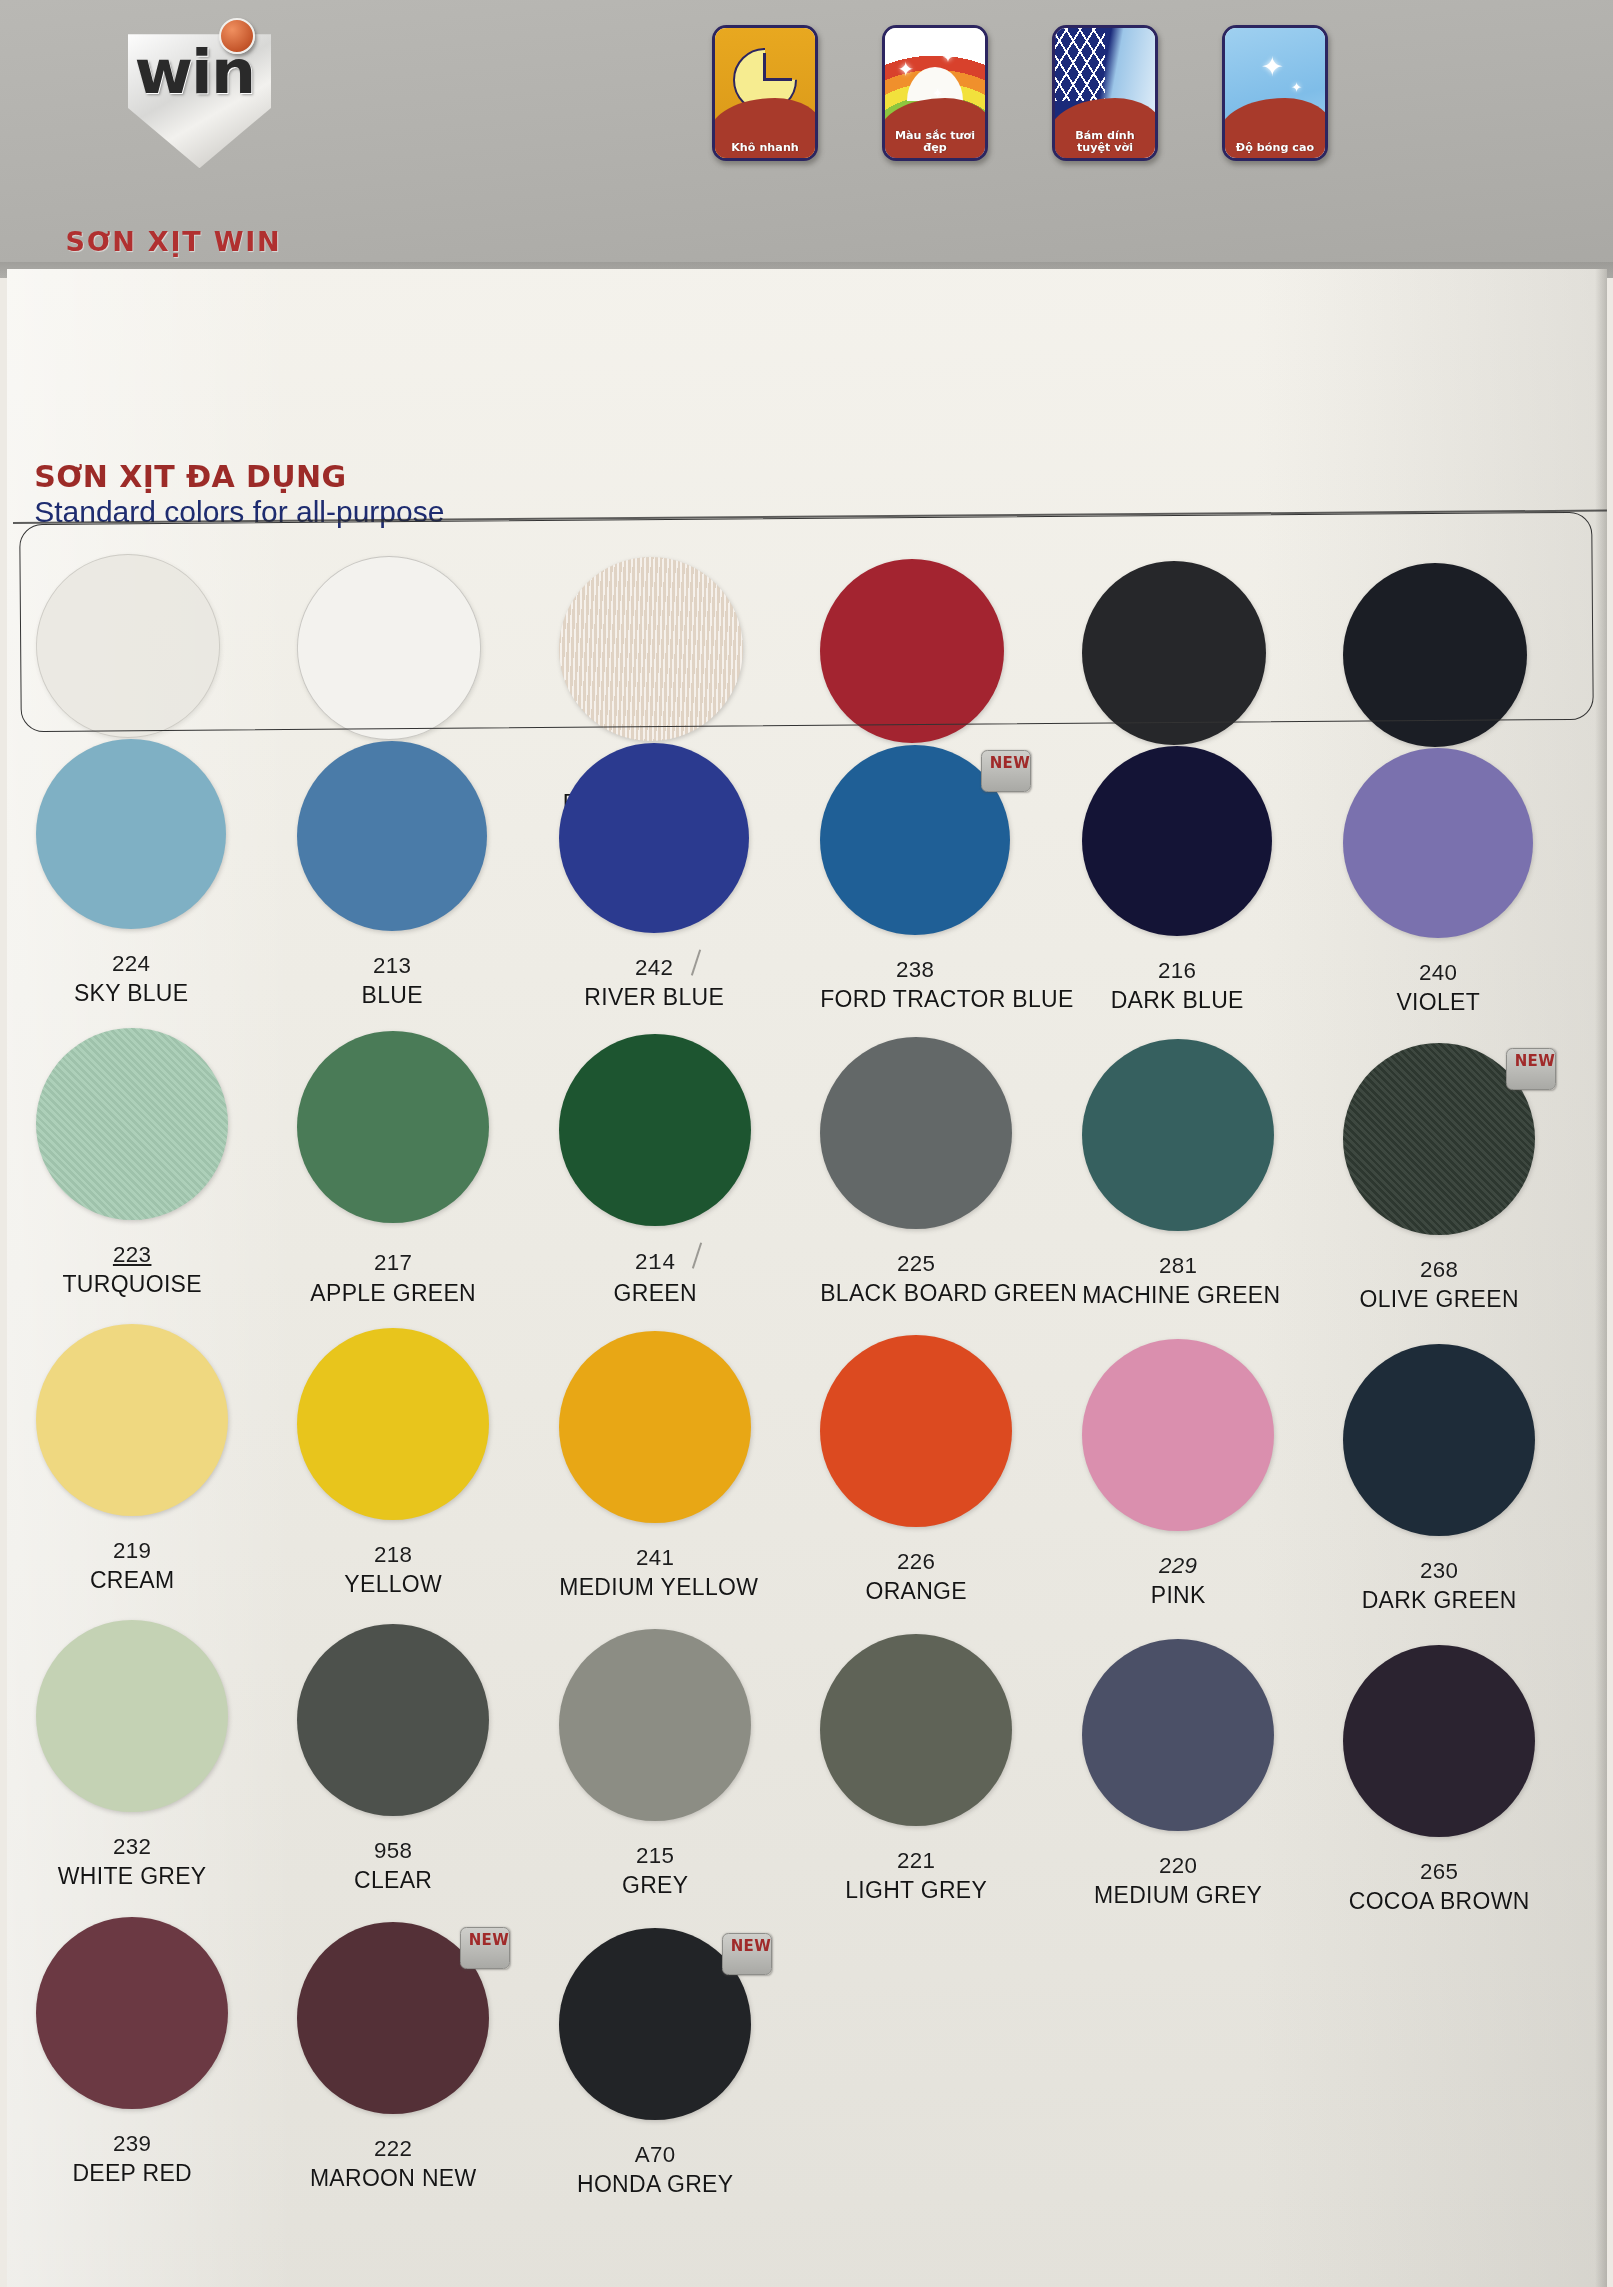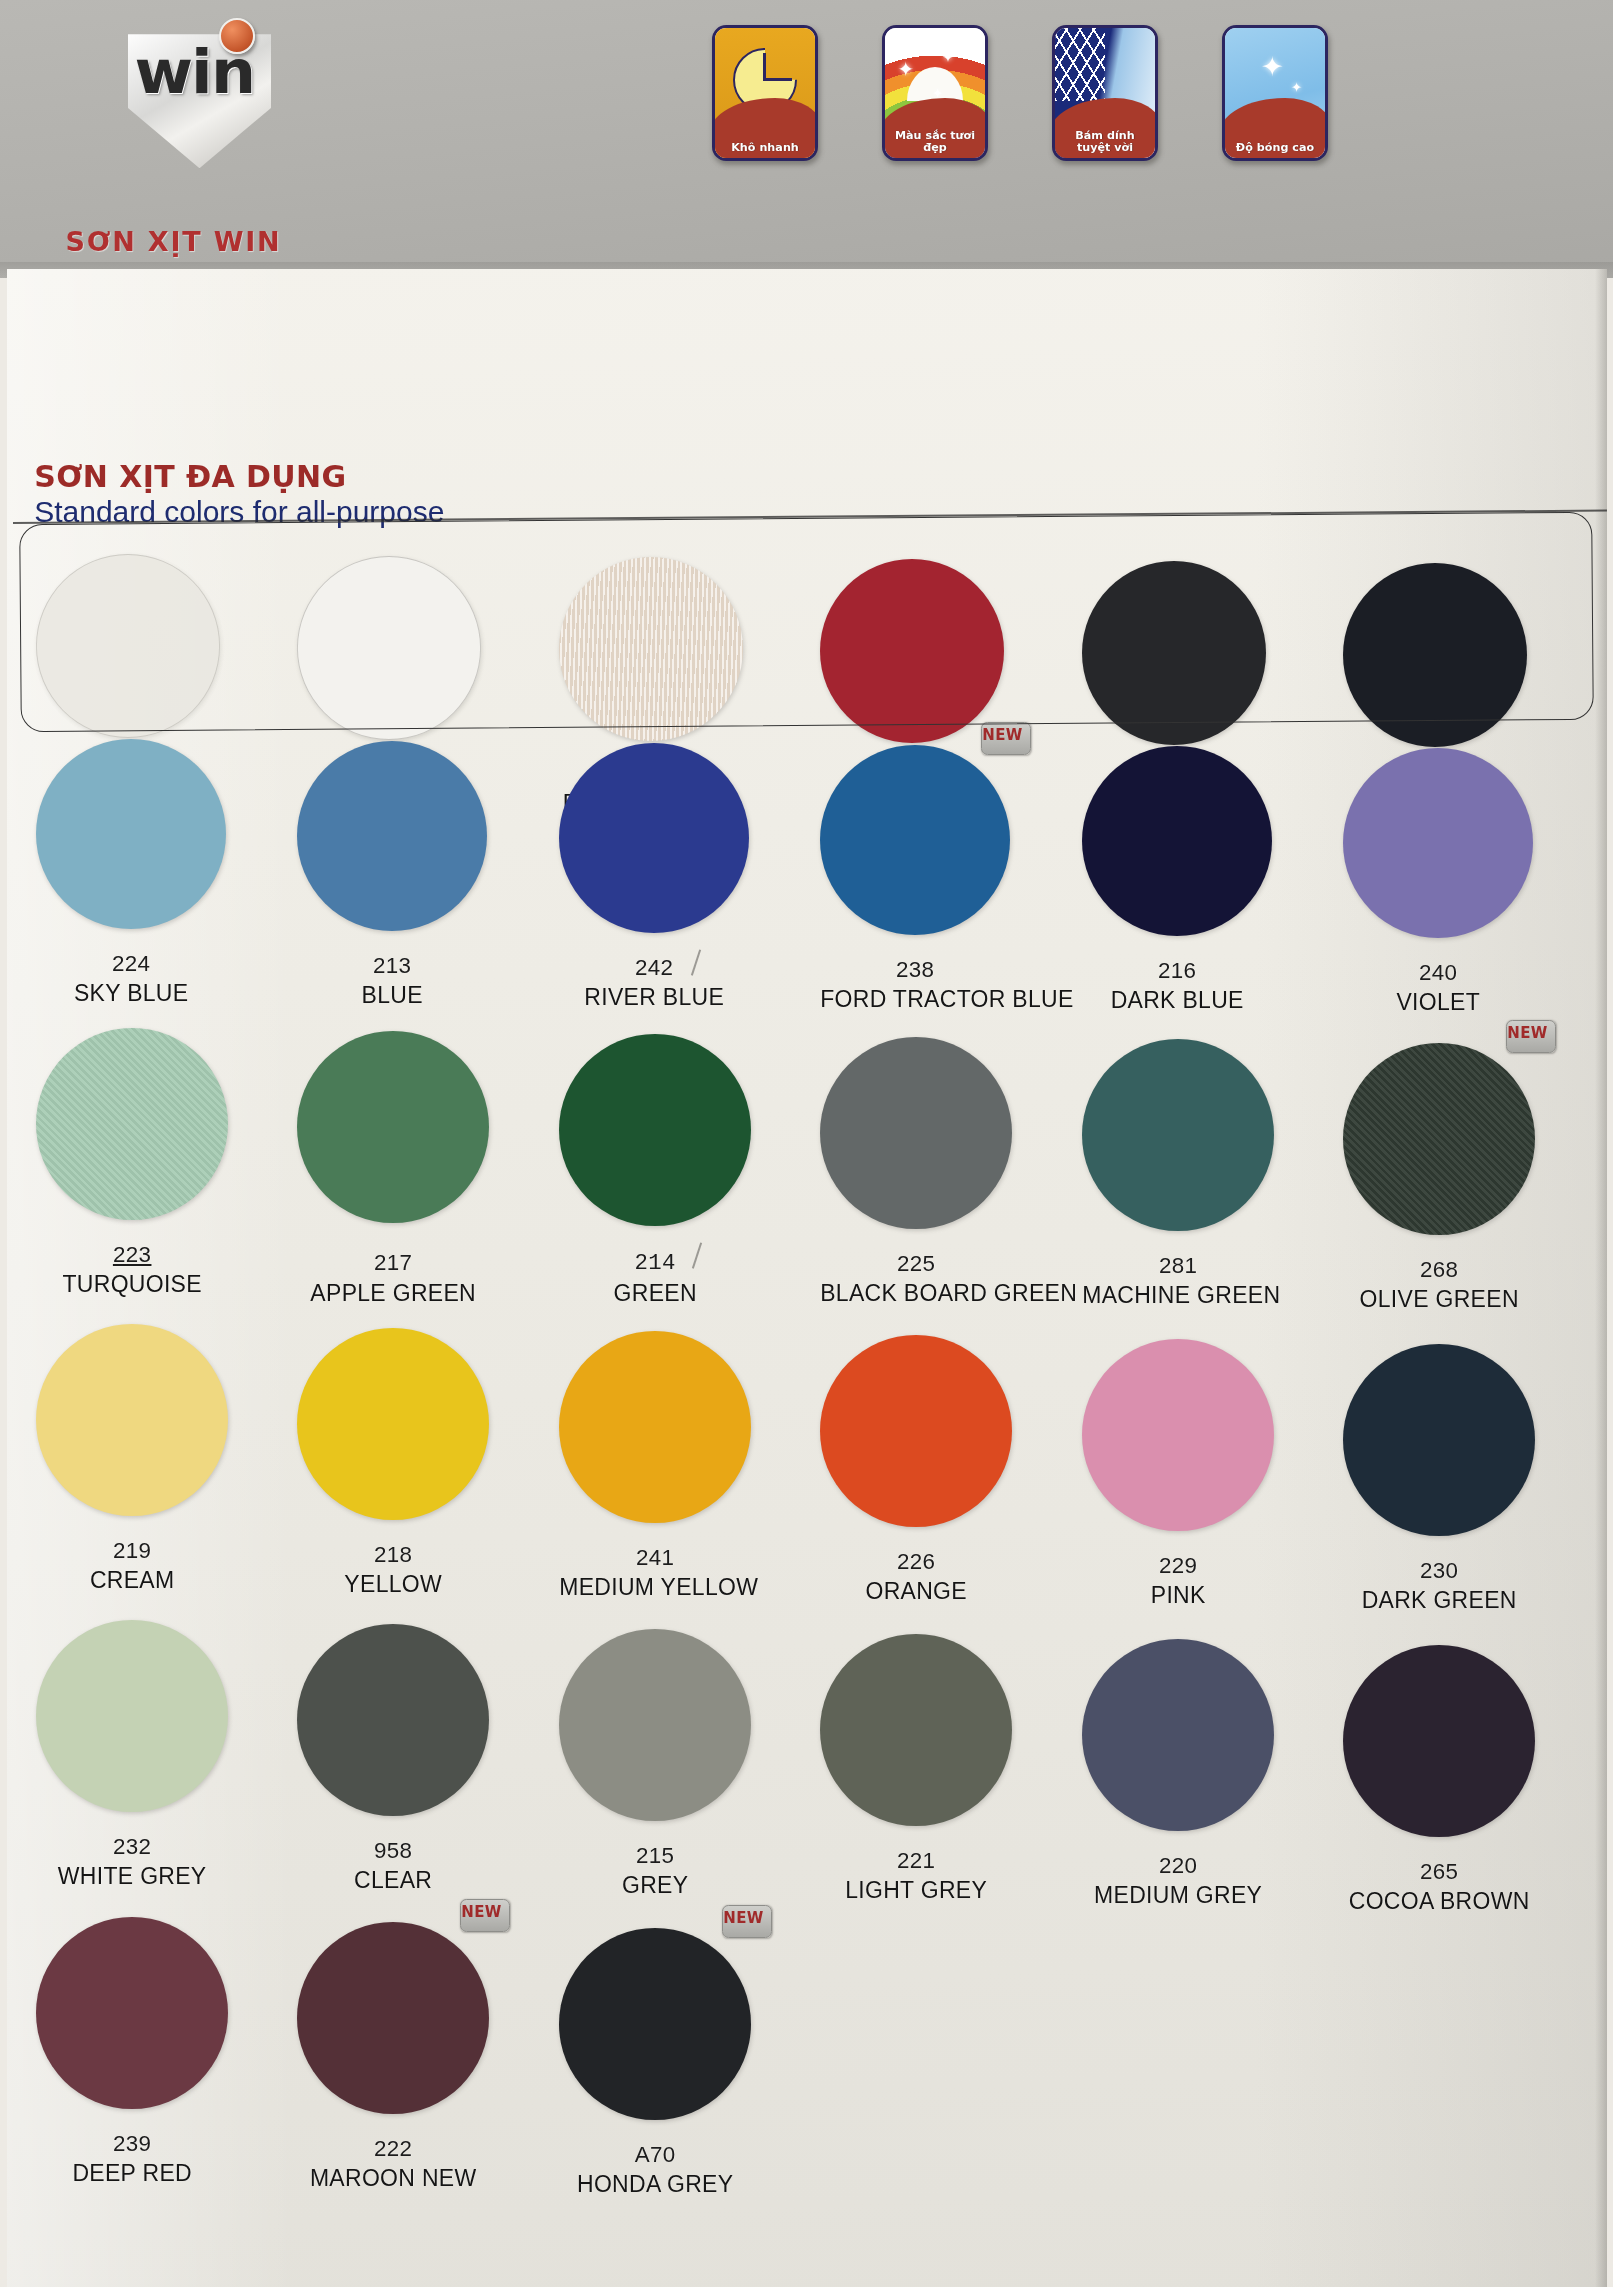--- a/index.html
+++ b/index.html
@@ -173,27 +173,28 @@
     font-family:"Liberation Sans", sans-serif;
     font-size:22.4px; color:#1C1C1C; letter-spacing:0.4px;
     text-shadow:0.4px 0.4px 0 rgba(255,255,255,0.6);
   }
   .nm{
     font-family:"Liberation Sans", sans-serif;
     font-size:23px; color:#151515; letter-spacing:0.3px; white-space:nowrap;
     text-shadow:0.4px 0.4px 0 rgba(255,255,255,0.6);
   }
   .newbadge{
-    position:absolute; width:50px; height:33px; border-radius:6.3px;
+    position:absolute; width:50px; height:42px; border-radius:6.3px;
     background:linear-gradient(180deg,#CFCFCB,#A9A9A5);
     border:0.9px solid #8E8E8A;
     color:#A02A2A; font-family:"DejaVu Sans", sans-serif;
-    font-weight:bold; font-size:15px; line-height:25px; text-align:left;
+    font-weight:bold; font-size:15px; line-height:25px; text-align:right;
     letter-spacing:0.4px;
     box-shadow:0.9px 0.9px 1.8px rgba(80,78,74,0.4);
+    margin-top:28px;
   }
   .scratch{
     position:absolute; width:1.8px; background:rgba(90,88,84,0.55);
     transform:rotate(18deg);
   }
 </style>
 </head>
 <body>
 
 <div class="header">
@@ -367,21 +368,21 @@
         <div class="code" style="margin-top: 21.5px;">241</div>
         <div class="nm" style="margin-top: 3.6px;">MEDIUM YELLOW</div>
       </div>
       <div class="cell" style="left: 813px; top: 1066px; width: 192px;">
         <div class="swatch" style="width: 192px; height: 192px; background: rgb(220, 74, 32);"></div>
         <div class="code" style="margin-top: 21.5px;">226</div>
         <div class="nm" style="margin-top: 3.6px;">ORANGE</div>
       </div>
       <div class="cell" style="left: 1075px; top: 1070px; width: 192px;">
         <div class="swatch" style="width: 192px; height: 192px; background: rgb(218, 143, 174);"></div>
-        <div class="code" style="margin-top: 21.5px;">229</div>
+        <div class="code" style="margin-top: 21.5px; font-style: italic;">229</div>
         <div class="nm" style="margin-top: 3.6px;">PINK</div>
       </div>
       <div class="cell" style="left: 1336px; top: 1075px; width: 192px;">
         <div class="swatch" style="width: 192px; height: 192px; background: rgb(30, 44, 57);"></div>
         <div class="code" style="margin-top: 21.5px;">230</div>
         <div class="nm" style="margin-top: 3.6px;">DARK GREEN</div>
       </div>
       <div class="cell" style="left: 29px; top: 1351px; width: 192px;">
         <div class="swatch" style="width: 192px; height: 192px; background: rgb(196, 210, 180);"></div>
         <div class="code" style="margin-top: 21.5px;">232</div>

